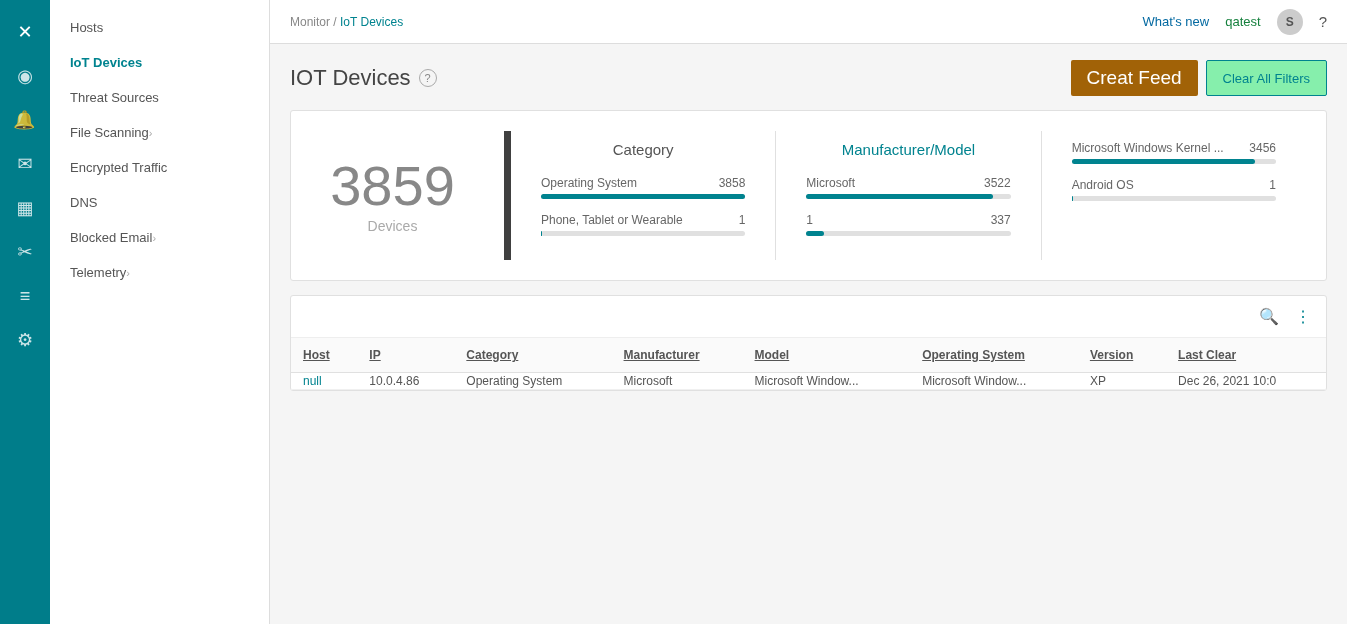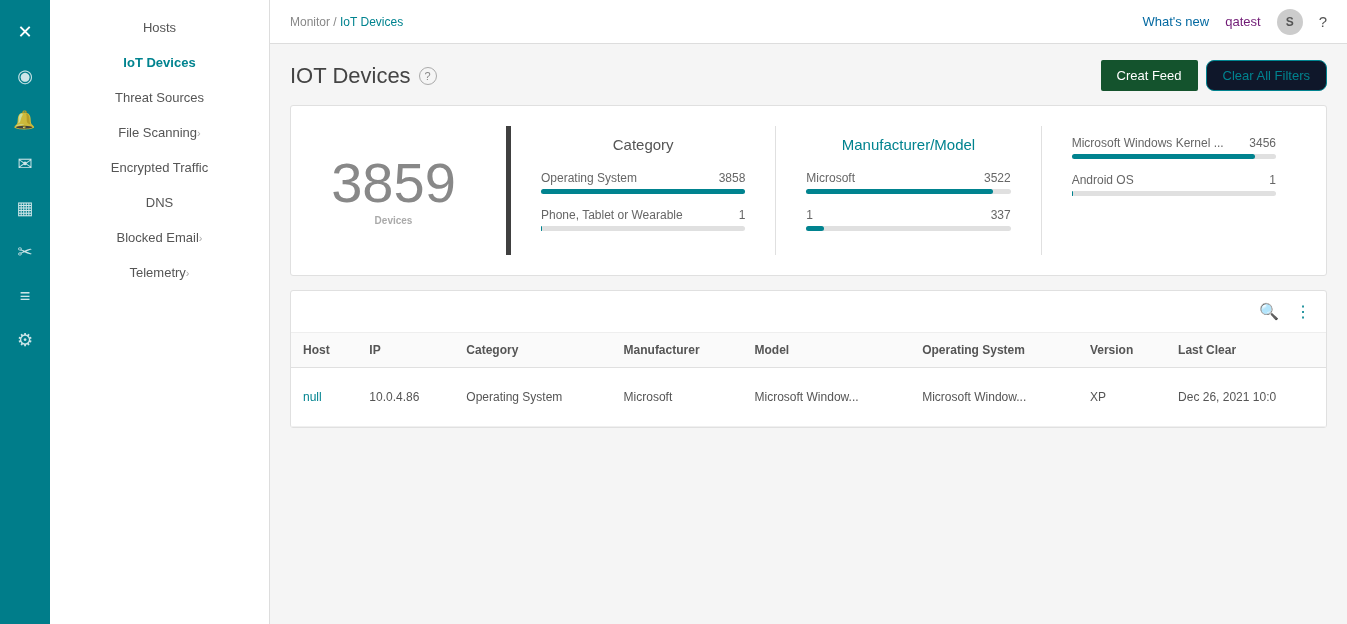--- a/index.html
+++ b/index.html
@@ -40,21 +40,21 @@
       flex-shrink: 0;
       display: flex;
       flex-direction: column;
     }
     .sidebar-item {
       padding: 10px 20px;
       cursor: pointer;
       color: #555;
       display: flex;
       align-items: center;
-      justify-content: center;
+      justify-content: flex-start;
       font-size: 13px;
     }
     .sidebar-item.active {
       color: #00838f;
       font-weight: bold;
     }
     .sidebar-item .chevron { font-size: 11px; color: #aaa; }
 
     
     .main {
@@ -111,67 +111,66 @@
       color: #444;
       display: flex;
       align-items: center;
       gap: 8px;
     }
     .page-title-actions {
       display: flex;
       gap: 8px;
     }
     .btn-primary {
-      background: #14532d;
+      background: #a16207;
       color: white;
       border: none;
       padding: 7px 16px;
       cursor: pointer;
-      font-size: 13px;
+      font-size: 19px;
       border-radius: 2px;
     }
     .btn-secondary {
-      background: #0f172a;
+      background: #86efac;
       color: #00838f;
       border: 1px solid #00838f;
       padding: 7px 16px;
       cursor: pointer;
       font-size: 13px;
-      border-radius: 8px;
+      border-radius: 2px;
     }
 
     
     .summary-card {
       background: white;
       border: 1px solid #e0e0e0;
       border-radius: 3px;
       padding: 20px;
       display: flex;
       margin-bottom: 14px;
     }
     .device-count-section {
       width: 200px;
       display: flex;
       flex-direction: column;
       align-items: center;
       justify-content: center;
-      border-right: 5px solid #404040;
+      border-right: 7px solid #404040;
       padding-right: 30px;
     }
     .device-count-number {
       font-size: 56px;
       color: #888;
       font-weight: 300;
       line-height: 1;
     }
     .device-count-label {
-      font-size: 10px;
+      font-size: 14px;
       color: #aaa;
       margin-top: 4px;
-      font-weight: bold;
     }
 
     .stats-section {
       flex: 1;
       display: flex;
       gap: 0;
     }
     .stat-column {
       flex: 1;
       padding: 10px 30px;
@@ -233,23 +232,24 @@
       border-collapse: collapse;
     }
     thead th {
       text-align: left;
       padding: 10px 12px;
       font-size: 12px;
       color: #555;
       font-weight: bold;
       border-bottom: 1px solid #e0e0e0;
       background: #fafafa;
+      text-decoration: underline;
     }
     tbody td {
-      padding: 22px 12px;
+      padding: 1px 12px;
       font-size: 12px;
       color: #555;
       border-bottom: 1px solid #f0f0f0;
     }
     tbody td.link-cell { color: #00838f; cursor: pointer; }
 
     .question-circle {
       display: inline-flex;
       width: 18px; height: 18px;
       border-radius: 50%;
@@ -308,21 +308,21 @@
 <div class="main">
 
   <div class="top-header">
     <div class="breadcrumb">
       <span>Monitor</span>
       <span> / </span>
       <a>IoT Devices</a>
     </div>
     <div class="top-right">
       <span style="color:#0369a1;cursor:pointer;">What's new</span>
-      <span style="color:#701a75;">qatest</span>
+      <span style="color:#15803d;">qatest</span>
       <div class="avatar-circle">
         <span>S</span>
       </div>
       <span style="color:#555;font-size:15px;cursor:pointer;">?</span>
     </div>
   </div>
 
   <div class="content">
 
     <div class="page-title-row">

